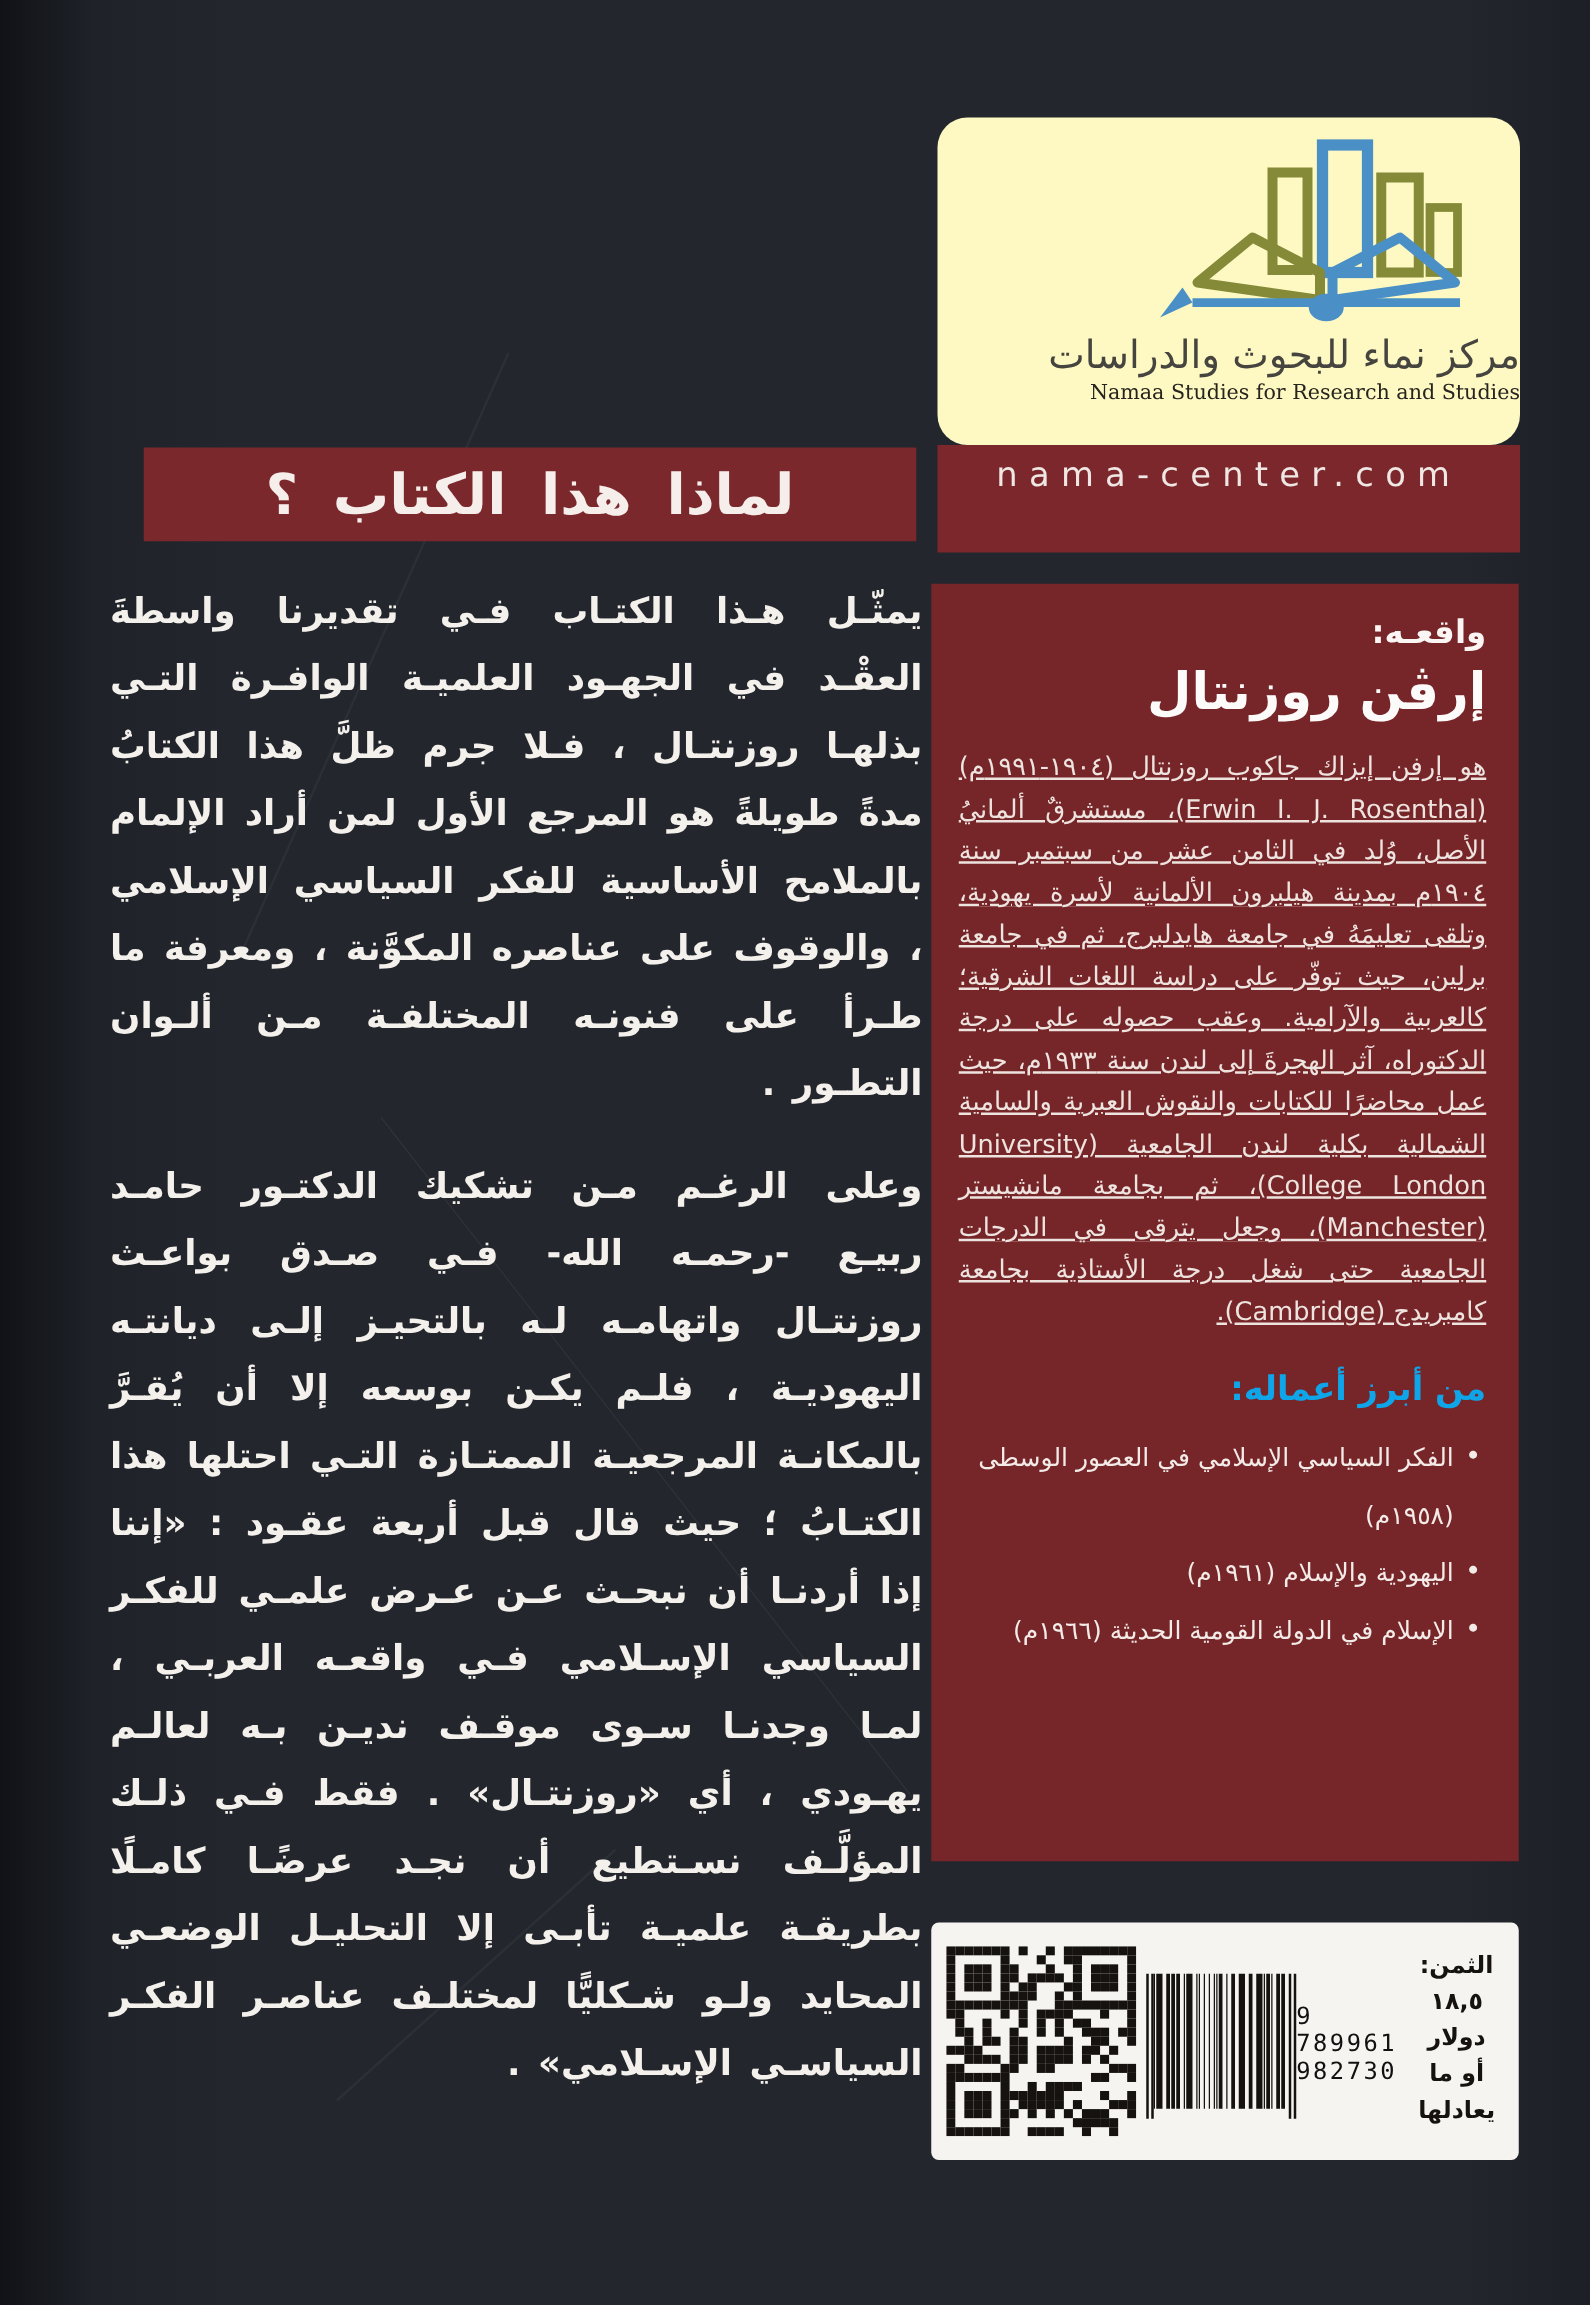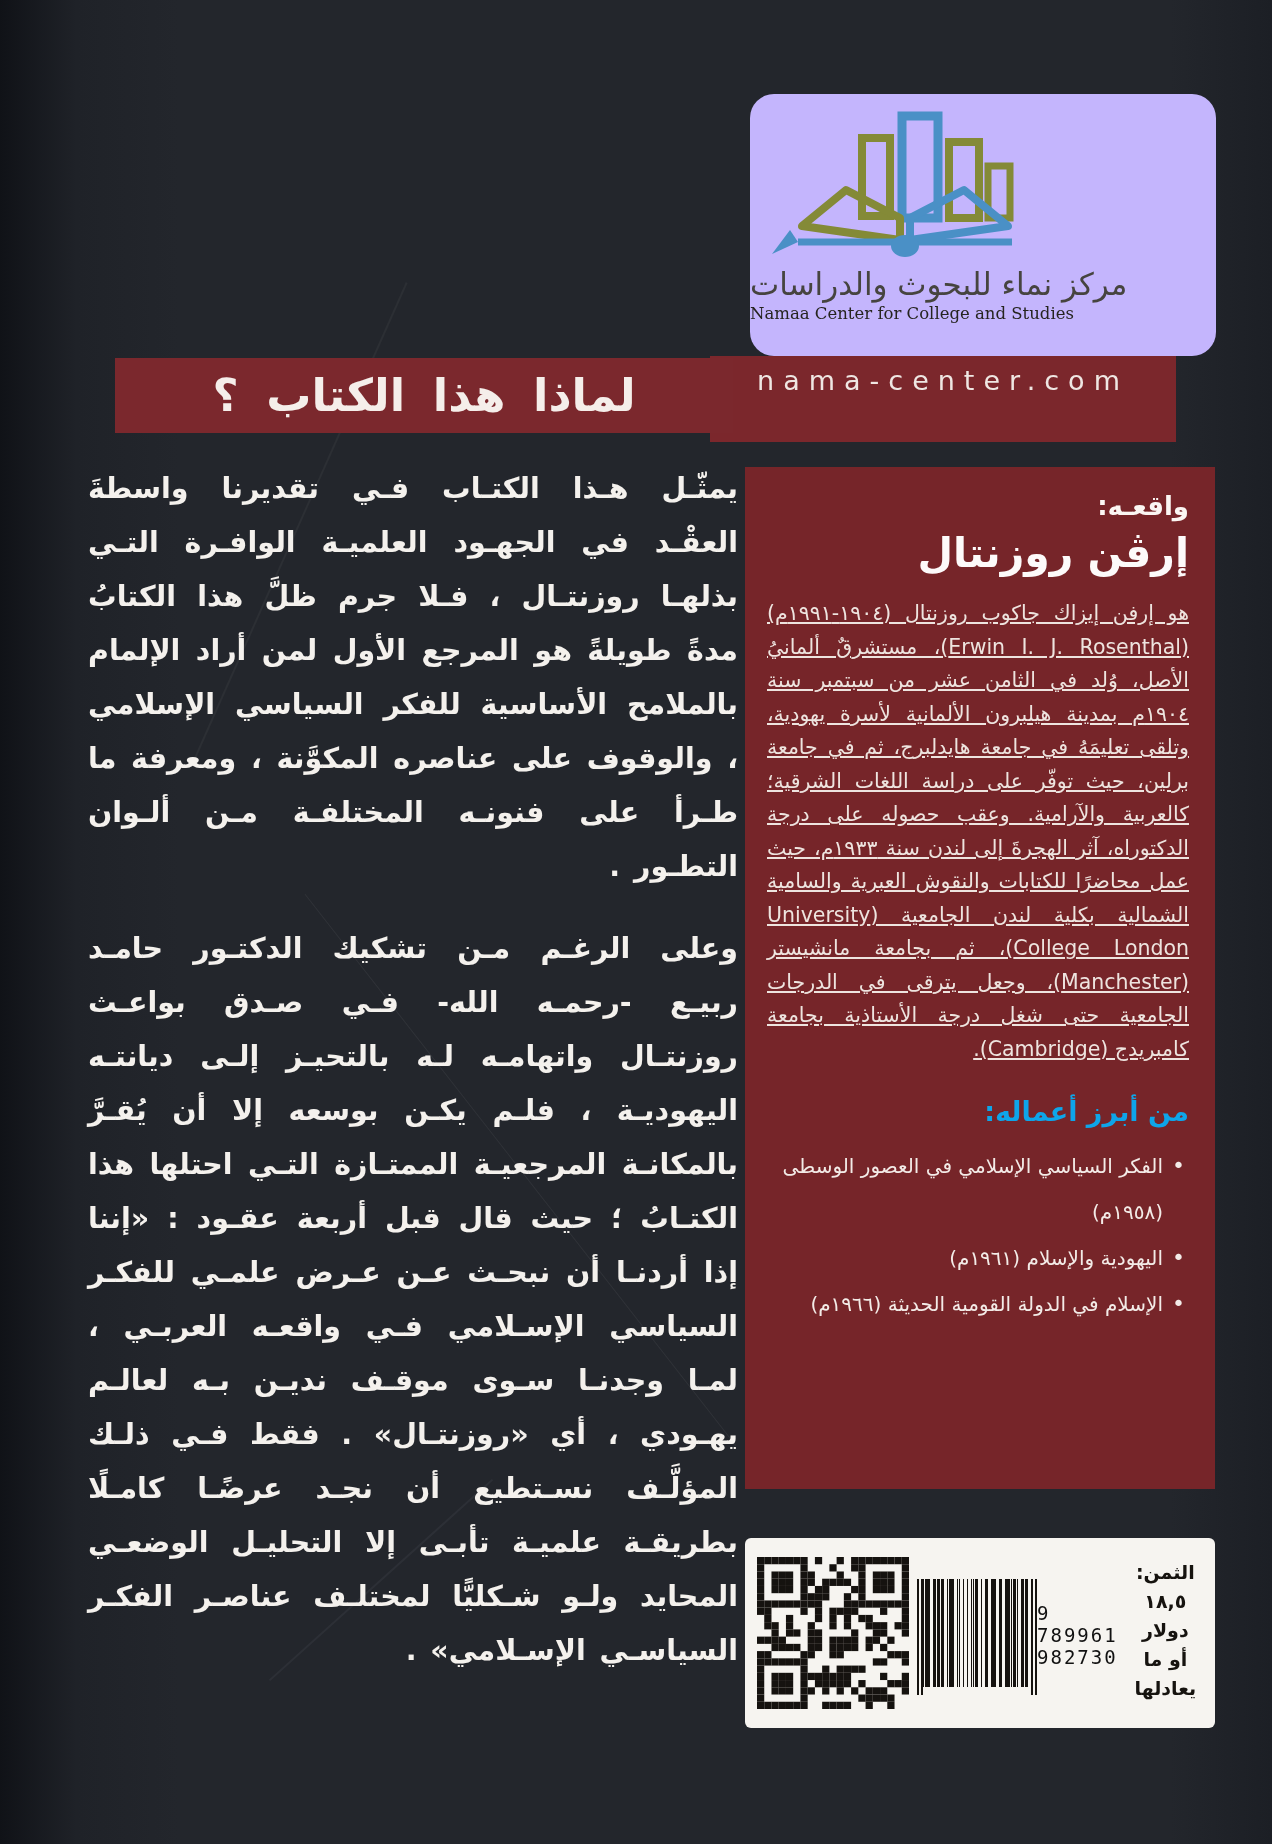--- a/index.html
+++ b/index.html
@@ -10,28 +10,28 @@
   }
   .scratch{position:absolute;background:#cfd2d8;opacity:.05;pointer-events:none;}
   .s1{width:2px;height:520px;left:300px;top:260px;transform:rotate(24deg);}
   .s2{width:1px;height:700px;left:520px;top:820px;transform:rotate(-38deg);opacity:.07;}
   .s3{width:1px;height:420px;left:950px;top:1050px;transform:rotate(14deg);opacity:.06;}
   .s4{width:2px;height:300px;left:380px;top:1430px;transform:rotate(48deg);opacity:.06;}
 
   
   .logo-card{
     position:absolute;left:750px;top:94px;width:466px;height:262px;
-    background:#c4b5fd;border-radius:24px;text-align:left;
+    background:#fef9c3;border-radius:24px;text-align:right;
   }
   .logo-art{margin-top:14px;}
   .org-ar{font-size:31px;color:#46443f;margin-top:-4px;letter-spacing:0px;}
   .org-en{font-family:"DejaVu Serif",serif;font-size:16.5px;color:#26241f;margin-top:2px;}
 
   .contact-card{
-    position:absolute;left:710px;top:356px;width:466px;height:86px;
+    position:absolute;left:750px;top:356px;width:466px;height:86px;
     background:#7b272c;color:#efe7e3;text-align:center;
   }
   .site{font-size:27px;letter-spacing:9px;margin-top:9px;}
   .mail{font-size:22px;letter-spacing:3px;margin-top:2px;}
 
   .author-panel{
     position:absolute;left:745px;top:467px;width:470px;height:1022px;
     background:#762529;box-sizing:border-box;padding:24px 26px 0 22px;
     direction:rtl;color:#f0e8e4;
   }
@@ -94,21 +94,21 @@
       <path d="M150 132 L52 118 L96 82 L150 110 Z" fill="none" stroke="#848a37" stroke-width="8" stroke-linejoin="round"></path>
       <path d="M160 132 L258 118 L214 82 L160 110 Z" fill="none" stroke="#4a90c6" stroke-width="8" stroke-linejoin="round"></path>
 
       <line x1="48" y1="134" x2="262" y2="134" stroke="#4a90c6" stroke-width="7"></line>
       <ellipse cx="155" cy="138" rx="14" ry="11" fill="#4a90c6"></ellipse>
 
       <path d="M48 134 L22 146 L40 122 Z" fill="#4a90c6"></path>
     </svg>
   </div>
   <div class="org-ar">مركز نماء للبحوث والدراسات</div>
-  <div class="org-en">Namaa Center for College and Studies</div>
+  <div class="org-en">Namaa Studies for Research and Studies</div>
 </div>
 
 <div class="contact-card">
   <div class="site">nama-center.com</div>
 </div>
 
 <div class="author-panel">
   <div class="author-label">واقعـه:</div>
   <div class="author-name">إرڤن روزنتال</div>
   <div class="bio">هو إرفن إيزاك جاكوب روزنتال (١٩٠٤-١٩٩١م) (Erwin I. J. Rosenthal)، مستشرقٌ ألمانيُ الأصل، وُلد في الثامن عشر من سبتمبر سنة ١٩٠٤م بمدينة هيلبرون الألمانية لأسرة يهودية، وتلقى تعليمَهُ في جامعة هايدلبرج، ثم في جامعة برلين، حيث توفّر على دراسة اللغات الشرقية؛ كالعربية والآرامية. وعقب حصوله على درجة الدكتوراه، آثر الهجرةَ إلى لندن سنة ١٩٣٣م، حيث عمل محاضرًا للكتابات والنقوش العبرية والسامية الشمالية بكلية لندن الجامعية (University College London)، ثم بجامعة مانشيستر (Manchester)، وجعل يترقى في الدرجات الجامعية حتى شغل درجة الأستاذية بجامعة كامبريدج (Cambridge).</div>

